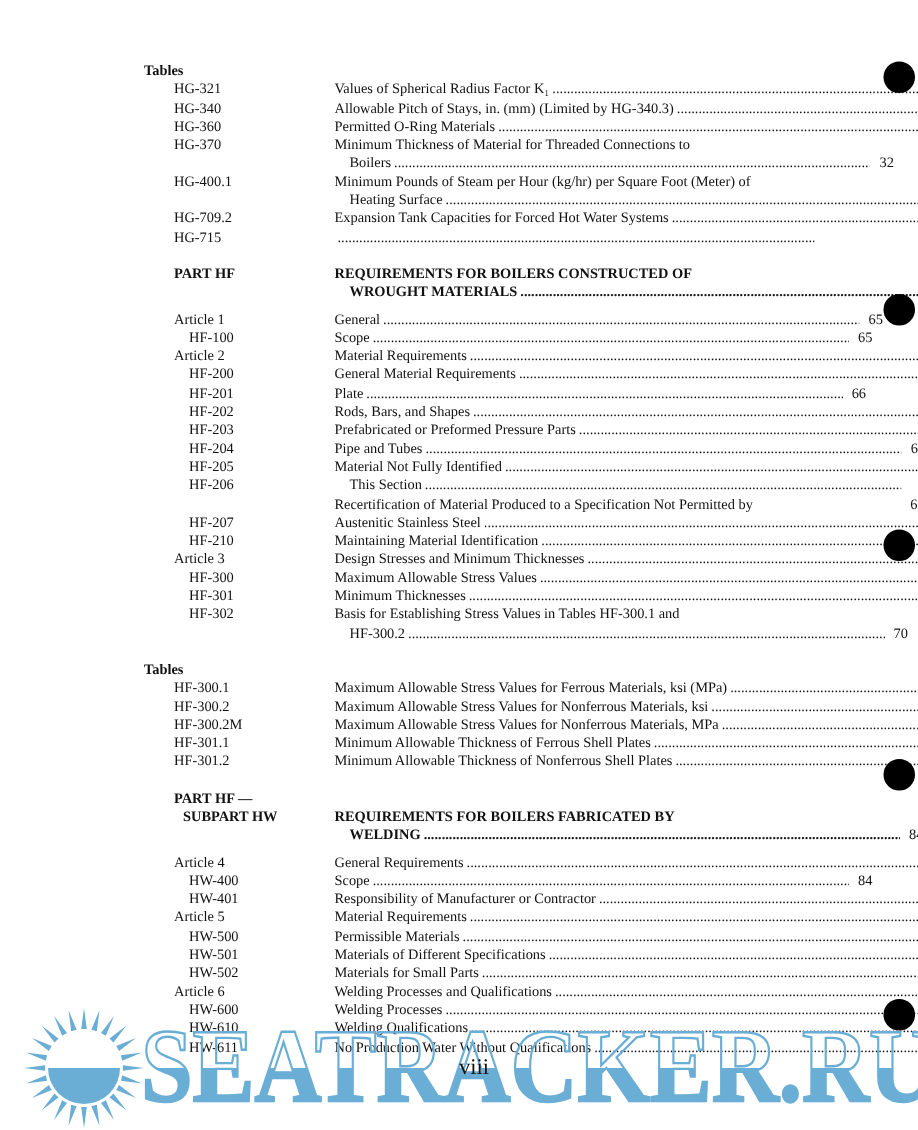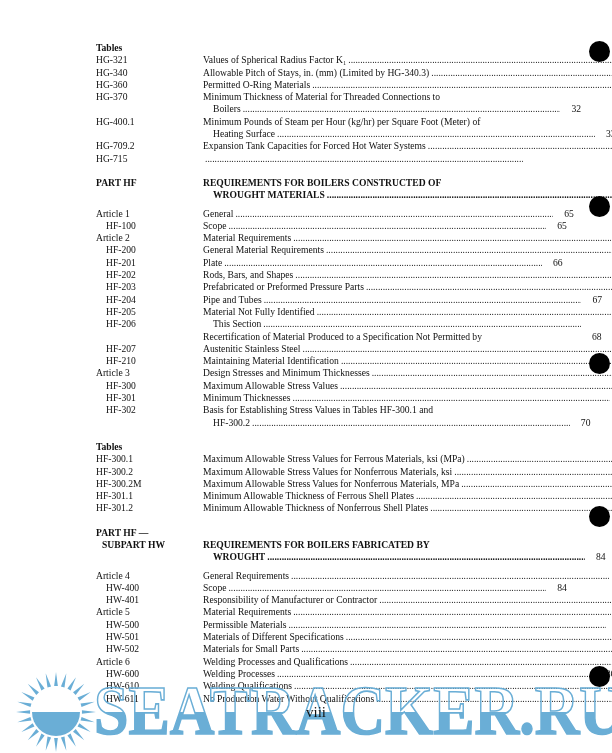--- a/index.html
+++ b/index.html
@@ -1,24 +1,24 @@
 <!DOCTYPE html>
 <html><head>
 <meta charset="utf-8">
 <style>
   html, body { margin: 0; padding: 0; background: #ffffff; }
   body { width: 612px; height: 753px; position: relative; overflow: hidden;
          font-family: "Liberation Serif", "DejaVu Serif", serif; color: #111; }
   .page { position: absolute; left: 16px; top: 0; width: 612px; height: 749px; text-decoration: underline; }
   .toc { position: absolute; left: 80px; top: 42px; width: 434px; font-size: 9.6px; line-height: 12.3px; }
   .row { position: relative; display: flex; align-items: flex-start; min-height: 12.3px; }
-  .row .code { width: 107px; flex: 0 0 107px; white-space: nowrap; }
+  .row .code { width: 107px; flex: 0 0 107px; white-space: nowrap; margin-left: 20px; }
   .row .code.indent { padding-left: 10px; box-sizing: border-box; }
   .row .desc { flex: 1 1 auto; position: relative; padding-right: 28px; }
-  .row .page-no { position: absolute; right: 2px; bottom: 0; text-align: center; width: 20px; }
+  .row .page-no { position: absolute; right: 2px; bottom: 0; text-align: left; width: 20px; }
   .line { display: flex; align-items: flex-end; overflow: hidden; white-space: nowrap; }
   .line.cont { padding-left: 10px; }
   .line .txt { flex: 0 0 auto; }
   .line .leader { flex: 1 1 auto; overflow: hidden; white-space: nowrap; letter-spacing: 1.4px; margin-left: 2px; }
   .line .leader::before { content: ". . . . . . . . . . . . . . . . . . . . . . . . . . . . . . . . . . . . . . . . . . . . . . . . . . . . . . . . . . . . . . . . . . . . . . . . . . . . . . . . . . . . . . . . . . . . . . . . . . . . . . . . . . . . . . . . . . . . . . . . . . . . . . . . . . . . ."; letter-spacing: -1.2px; }
   .section-label { font-weight: bold; }
   .bold { font-weight: bold; }
   .gap { height: 12px; }
   .gap-s { height: 6px; }
   .dot { position: absolute; width: 21px; height: 21px; border-radius: 50%; background: #000; left: 573px; }
@@ -329,21 +329,21 @@
         <div class="code bold">
           <div>PART HF —</div>
           <div style="padding-left: 6px;">SUBPART HW</div>
         </div>
         <div class="desc bold">
           <div class="line">&nbsp;</div>
           <div class="line">
             <span class="txt">REQUIREMENTS FOR BOILERS FABRICATED BY</span>
           </div>
           <div class="line cont">
-            <span class="txt">WROUGHT</span>
+            <span class="txt">WELDING</span>
             <span class="leader"></span>
           </div>
           <span class="page-no" style="font-weight: normal;">84</span>
         </div>
       </div>
       <div class="gap-s"></div>
       <div class="row">
         <div class="code">Article 4</div>
         <div class="desc">
           <div class="line">

